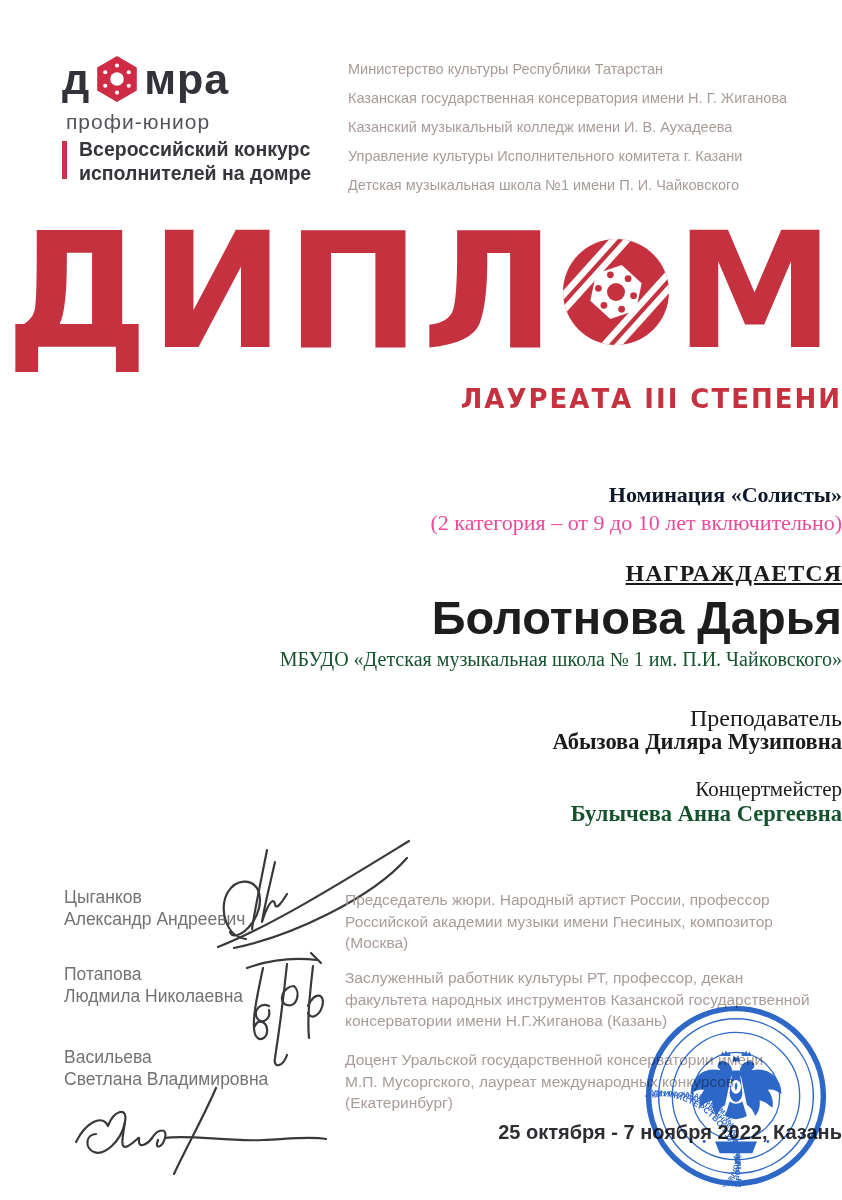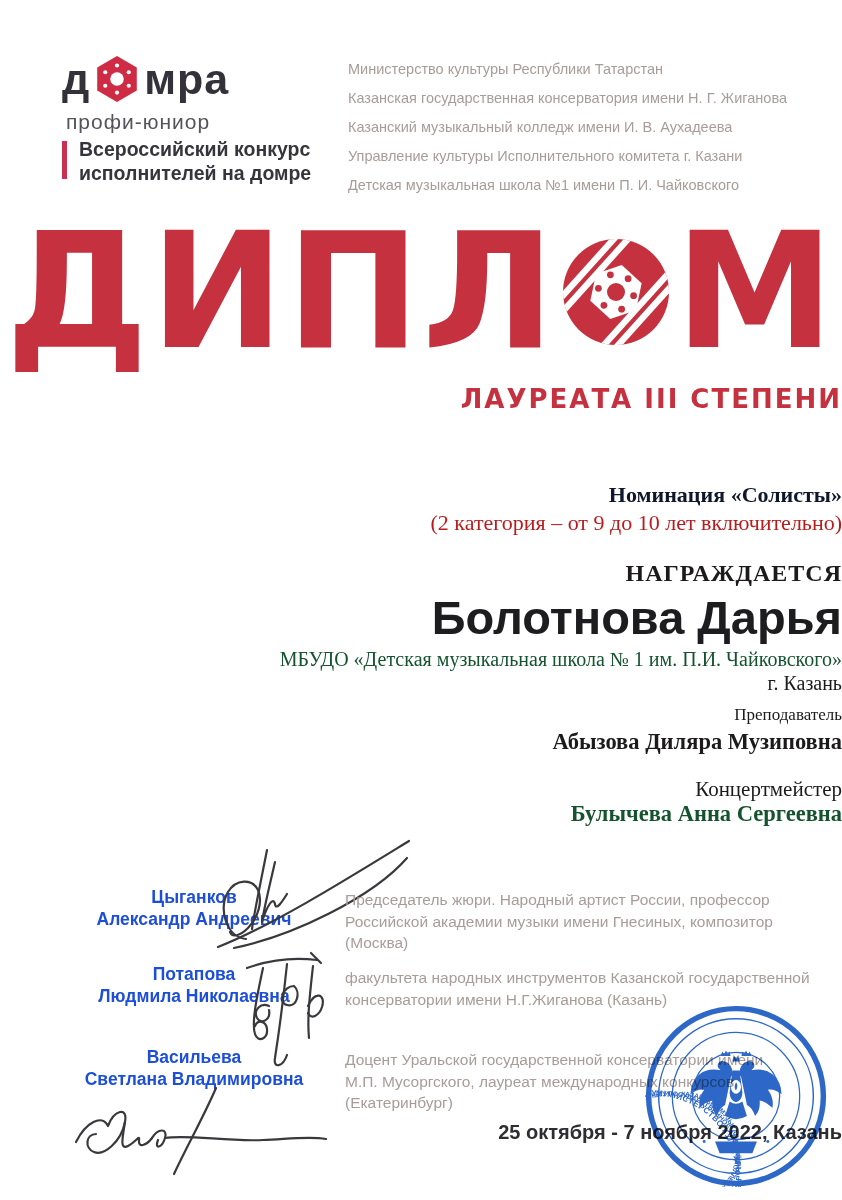--- a/index.html
+++ b/index.html
@@ -22,33 +22,33 @@
   
   .title-row{top:226px;left:0;right:0;display:flex;justify-content:center;align-items:center;
              font-family:"DejaVu Sans",sans-serif;font-weight:bold;font-size:160px;
              line-height:132px;color:#c5313f;letter-spacing:2px;}
   .title-o{width:106px;height:106px;margin:0 6px;}
   .subtitle{top:384px;font-family:"DejaVu Sans",sans-serif;font-weight:bold;
             font-size:26px;color:#c5313f;letter-spacing:2px;}
 
   
   .nom1{top:482px;font-size:22px;font-weight:bold;color:#0f172a;}
-  .nom2{top:510px;font-size:22px;color:#b91c1c;}
-  .award-label{top:560px;font-size:24px;font-weight:bold;letter-spacing:1px;color:#1c1a1b;}
+  .nom2{top:510px;font-size:22px;color:#ec4899;}
+  .award-label{top:560px;font-size:24px;font-weight:bold;letter-spacing:1px;color:#1c1a1b;text-decoration:underline;}
   .award-name{top:590px;font-size:47px;font-weight:bold;color:#1d1d1f;
               font-family:"Liberation Sans",sans-serif;}
   .school{top:648px;font-size:20px;color:#14532d;}
   .city{top:672px;font-size:20px;color:#1c1a1b;}
-  .t-label{top:705px;font-size:17px;color:#1c1a1b;}
+  .t-label{top:705px;font-size:24px;color:#1c1a1b;}
   .t-name{top:729px;font-size:22.5px;font-weight:bold;color:#1c1a1b;}
   .c-label{top:777px;font-size:21px;color:#1c1a1b;}
   .c-name{top:801px;font-size:22.5px;font-weight:bold;color:#14532d;}
 
   
-  .jname{left:64px;width:260px;font-size:17.5px;font-weight:bold;color:#1d4ed8;line-height:22px;text-align:center;}
+  .jname{left:64px;width:260px;font-size:17.5px;font-weight:normal;color:#737373;line-height:22px;}
   .jdesc{left:345px;width:470px;font-size:15.5px;color:#a89c98;line-height:21.5px;}
   .sig{stroke:#3a383c;stroke-width:2.2;fill:none;stroke-linecap:round;stroke-linejoin:round;}
 
   .date{top:1121px;font-size:20px;font-weight:bold;color:#2e2d32;}
 
   .stamp{left:645px;top:1005px;width:182px;height:182px;opacity:.93;mix-blend-mode:multiply;}
   .stamp text{font-family:"Liberation Sans",sans-serif;font-weight:bold;fill:#1d5bc4;}
 </style>
 </head>
 <body>
@@ -117,21 +117,20 @@
     <span>М</span>
   </div>
   <div class="abs center subtitle">ЛАУРЕАТА III СТЕПЕНИ</div>
 
   <div class="abs center serif nom1">Номинация «Солисты»</div>
   <div class="abs center serif nom2">(2 категория – от 9 до 10 лет включительно)</div>
 
   <div class="abs center serif award-label">НАГРАЖДАЕТСЯ</div>
   <div class="abs center award-name">Болотнова Дарья</div>
   <div class="abs center serif school">МБУДО «Детская музыкальная школа № 1 им. П.И. Чайковского»</div>
-  <div class="abs center serif city">г. Казань</div>
 
   <div class="abs center serif t-label">Преподаватель</div>
   <div class="abs center serif t-name">Абызова Диляра Музиповна</div>
   <div class="abs center serif c-label">Концертмейстер</div>
   <div class="abs center serif c-name">Булычева Анна Сергеевна</div>
 
   <div class="abs jname" style="top:886px;">
     <div>Цыганков</div>
     <div>Александр Андреевич</div>
   </div>
@@ -156,20 +155,21 @@
     <path class="sig" d="M16,20 C38,12 62,9 86,12"></path>
     <path class="sig" d="M80,5 L90,15"></path>
     <path class="sig" d="M32,20 C27,44 20,74 24,86 C27,95 37,91 36,81 C35,73 27,71 24,78"></path>
     <path class="sig" d="M38,58 C30,54 22,62 26,70 C30,77 40,72 38,62"></path>
     <path class="sig" d="M56,16 C53,45 48,84 44,110 C42,121 52,119 56,107"></path>
     <path class="sig" d="M63,38 C52,38 46,54 56,57 C66,60 70,44 63,38"></path>
     <path class="sig" d="M82,18 C79,45 76,70 78,90"></path>
     <path class="sig" d="M77,58 C84,42 95,46 91,59 C88,68 80,72 77,65"></path>
   </svg>
   <div class="abs jdesc" style="top:967px;">
+    <div>Заслуженный работник культуры РТ, профессор, декан</div>
     <div>факультета народных инструментов Казанской государственной</div>
     <div>консерватории имени Н.Г.Жиганова (Казань)</div>
   </div>
 
   <div class="abs jname" style="top:1046px;">
     <div>Васильева</div>
     <div>Светлана Владимировна</div>
   </div>
   <svg class="abs" style="left:68px;top:1082px;" width="266" height="96" viewBox="0 0 266 96">
     <path class="sig" d="M8,60 C18,40 34,32 40,44 C46,28 60,24 57,40 C53,60 36,74 26,70 C16,66 18,52 28,52"></path>

